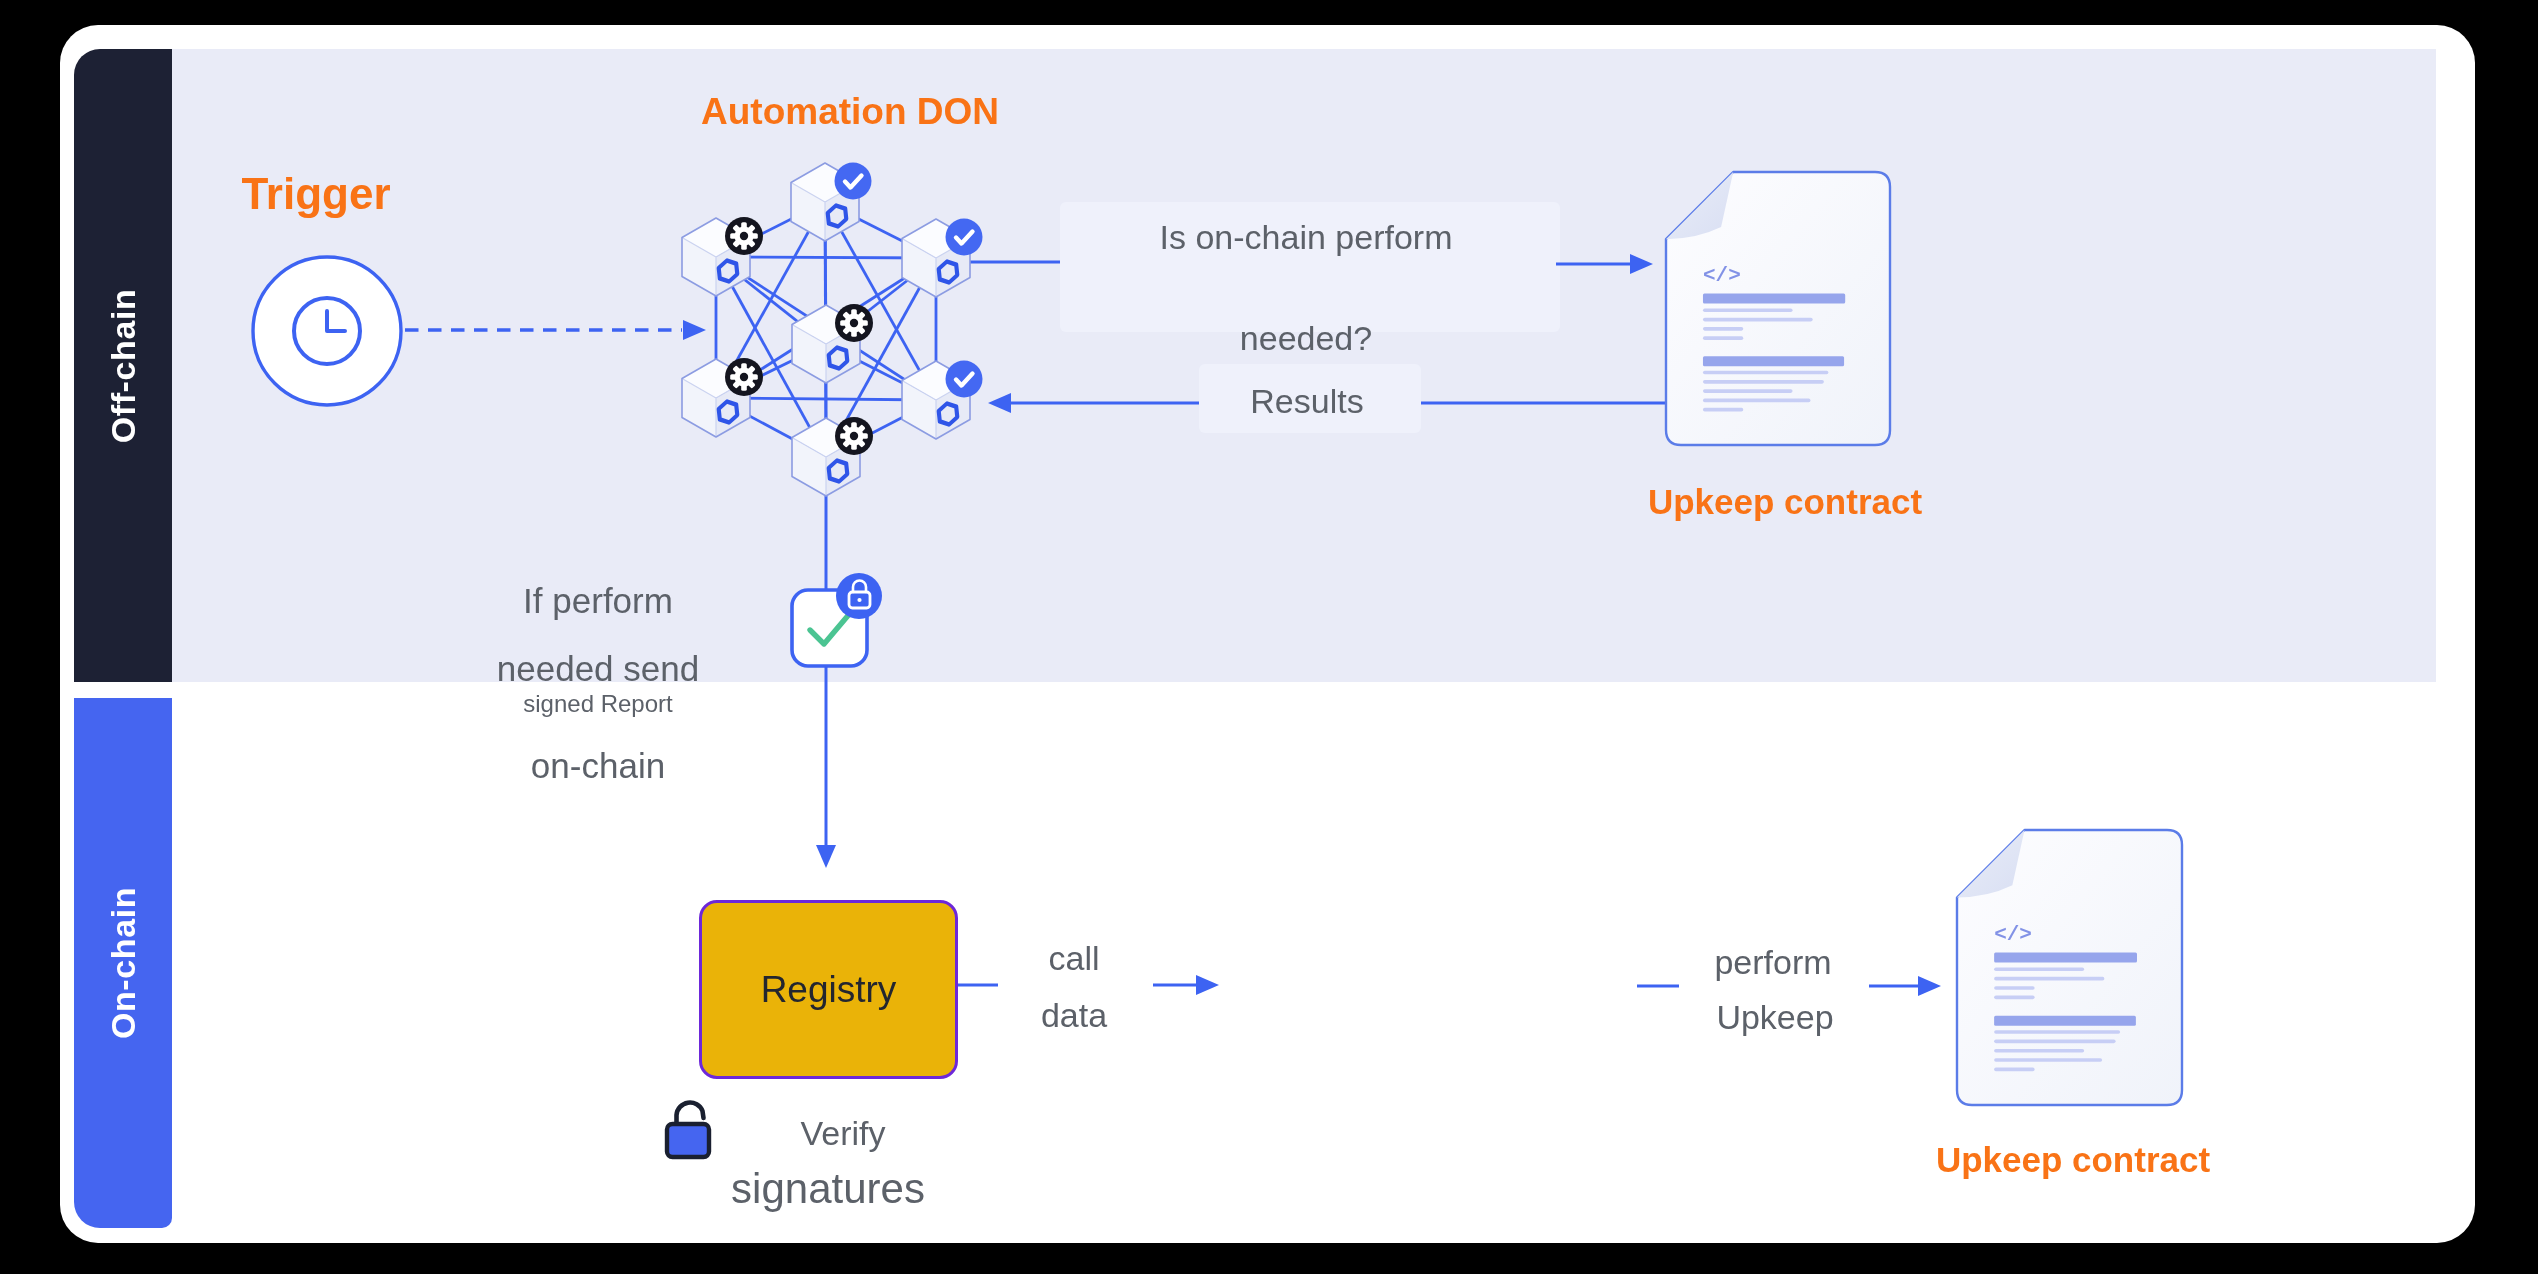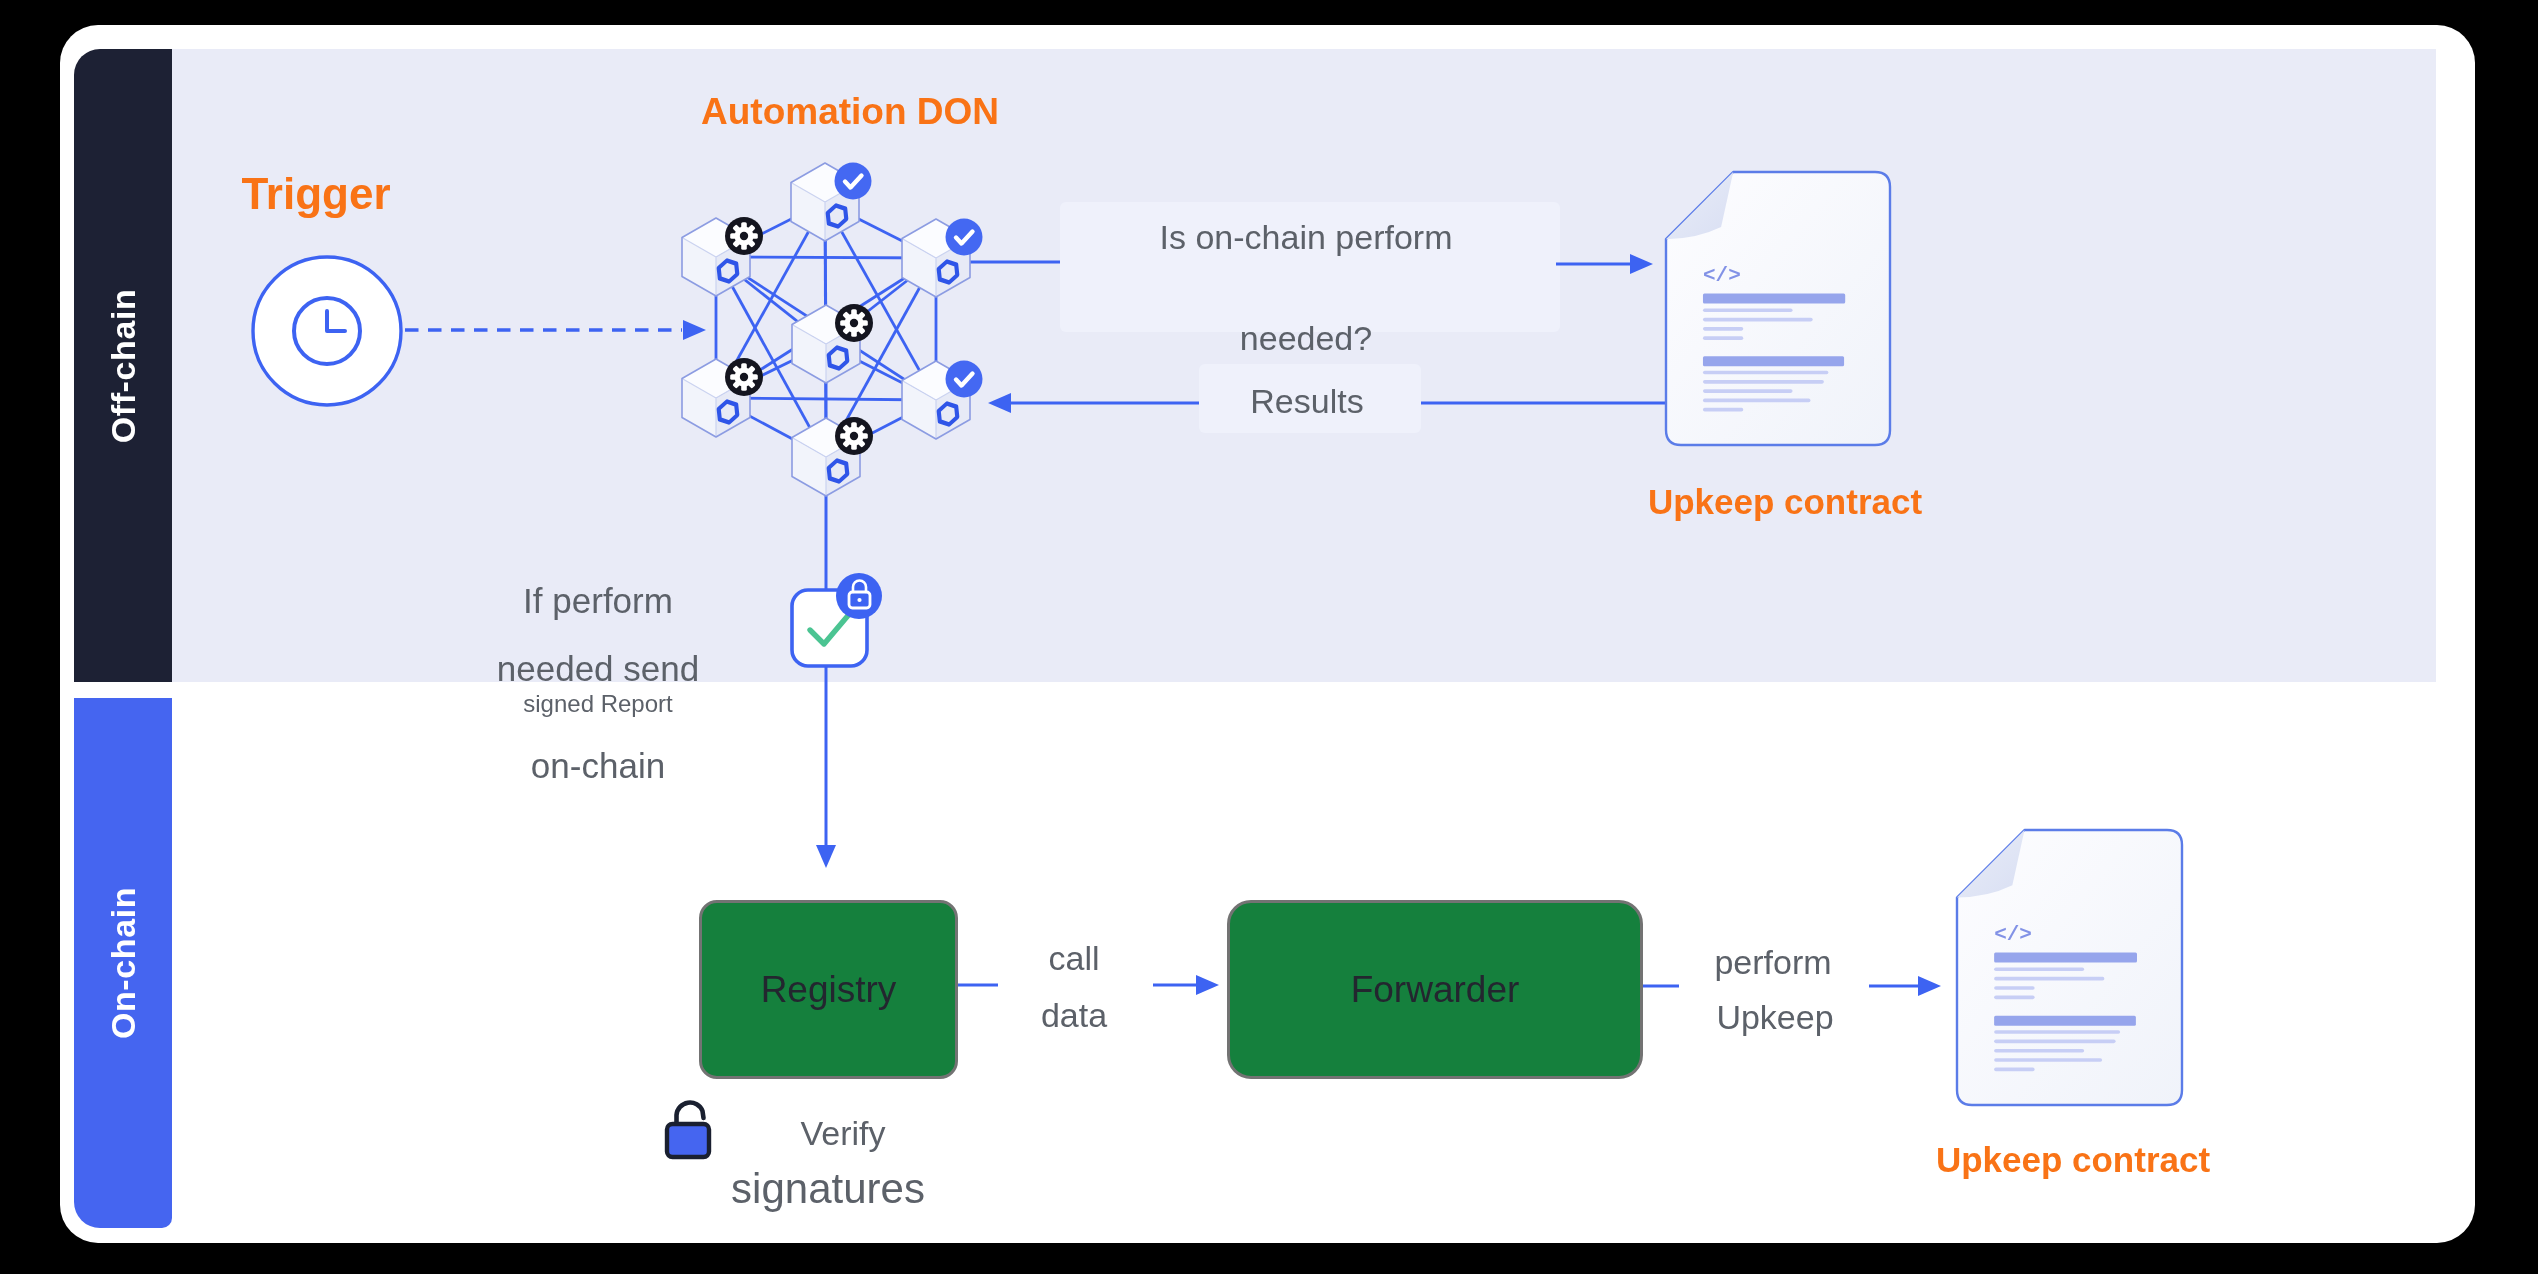--- a/index.html
+++ b/index.html
@@ -9,21 +9,21 @@
   .region-offchain{position:absolute;left:172px;top:49px;width:2264px;height:633px;background:#E9EBF7;}
   .sidebar{position:absolute;left:74px;width:98px;}
   .sidebar-off{top:49px;height:633px;background:#1D2134;border-radius:26px 0 0 0;}
   .sidebar-on{top:698px;height:530px;background:#4565F0;border-radius:0 0 10px 26px;}
   .vlabel{position:absolute;left:50%;top:50%;transform:translate(-50%,-50%) rotate(-90deg);
           color:#fff;font-weight:700;font-size:34px;letter-spacing:.6px;white-space:nowrap;}
   .lbl{position:absolute;transform:translate(-50%,-50%);white-space:nowrap;line-height:1;}
   .h{color:#f97316;font-weight:700;}
   .g{color:#5C6169;font-weight:400;}
   .tint{position:absolute;background:#EFF1FB;border-radius:6px;}
-  .obox{position:absolute;background:#15803d;border:3px solid #737373;display:flex;align-items:center;
+  .obox{position:absolute;background:#eab308;border:3px solid #6d28d9;display:flex;align-items:center;
         justify-content:center;color:#23262F;font-size:37px;font-weight:400;}
   .overlay{position:absolute;left:0;top:0;width:2538px;height:1274px;}
 </style>
 </head>
 <body>
 
 <div class="canvas">
   <div class="card"></div>
   <div class="region-offchain"></div>
 
@@ -267,23 +267,20 @@
       </g>
       <g transform="translate(688,1140)">
         <path d="M -11.5 -16 L -11.5 -25 A 13.5 13.5 0 0 1 14.5 -29 L 15.5 -22" stroke="#1A2030" stroke-width="4.6" fill="none" stroke-linecap="round"></path>
         <rect x="-21" y="-16" width="42" height="33" rx="5.5" fill="#4565F0" stroke="#1A2030" stroke-width="4.4"></rect>
       </g>
     </svg>
 
   <div class="obox" style="left:699px;top:900px;width:253px;height:173px;border-radius:18px;">
     <span>Registry</span>
   </div>
-  <div class="obox" style="left:1227px;top:900px;width:410px;height:173px;border-radius:24px;">
-    <span>Forwarder</span>
-  </div>
 
   <div class="lbl h" style="left:316px;top:194px;font-size:44px;">Trigger</div>
   <div class="lbl h" style="left:850px;top:111px;font-size:37px;">Automation DON</div>
 
   <div class="lbl g" style="left:1306px;top:237px;font-size:34px;">Is on-chain perform</div>
   <div class="lbl g" style="left:1306px;top:294px;font-size:34px;margin-top:44px;">needed?</div>
 
   <div class="lbl g" style="left:1307px;top:401px;font-size:34px;">Results</div>
 
   <div class="lbl h" style="left:1785px;top:501px;font-size:35px;">Upkeep contract</div>

